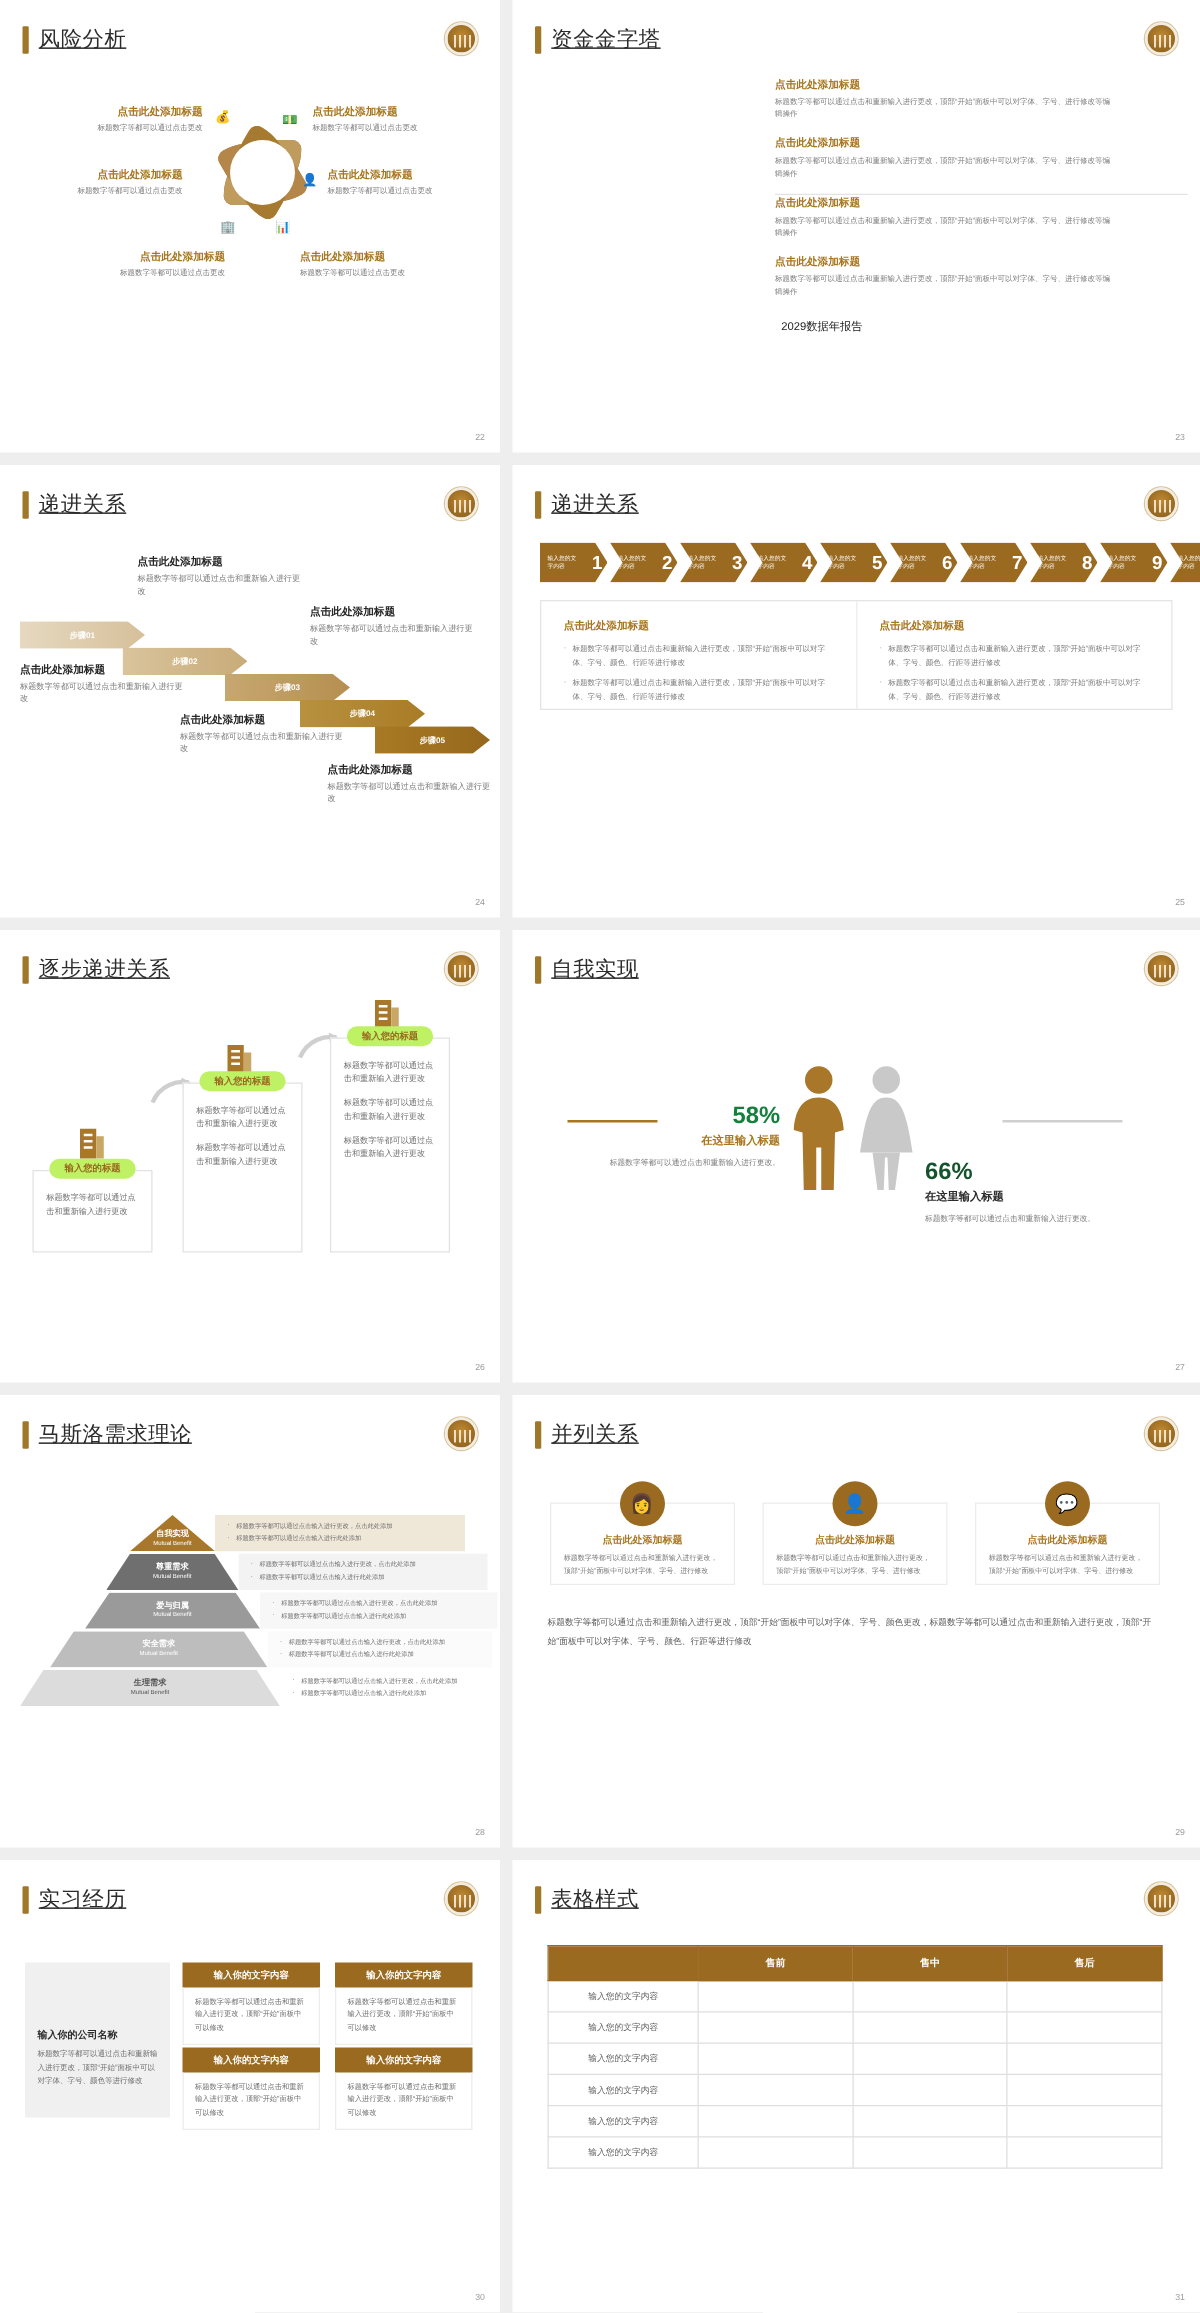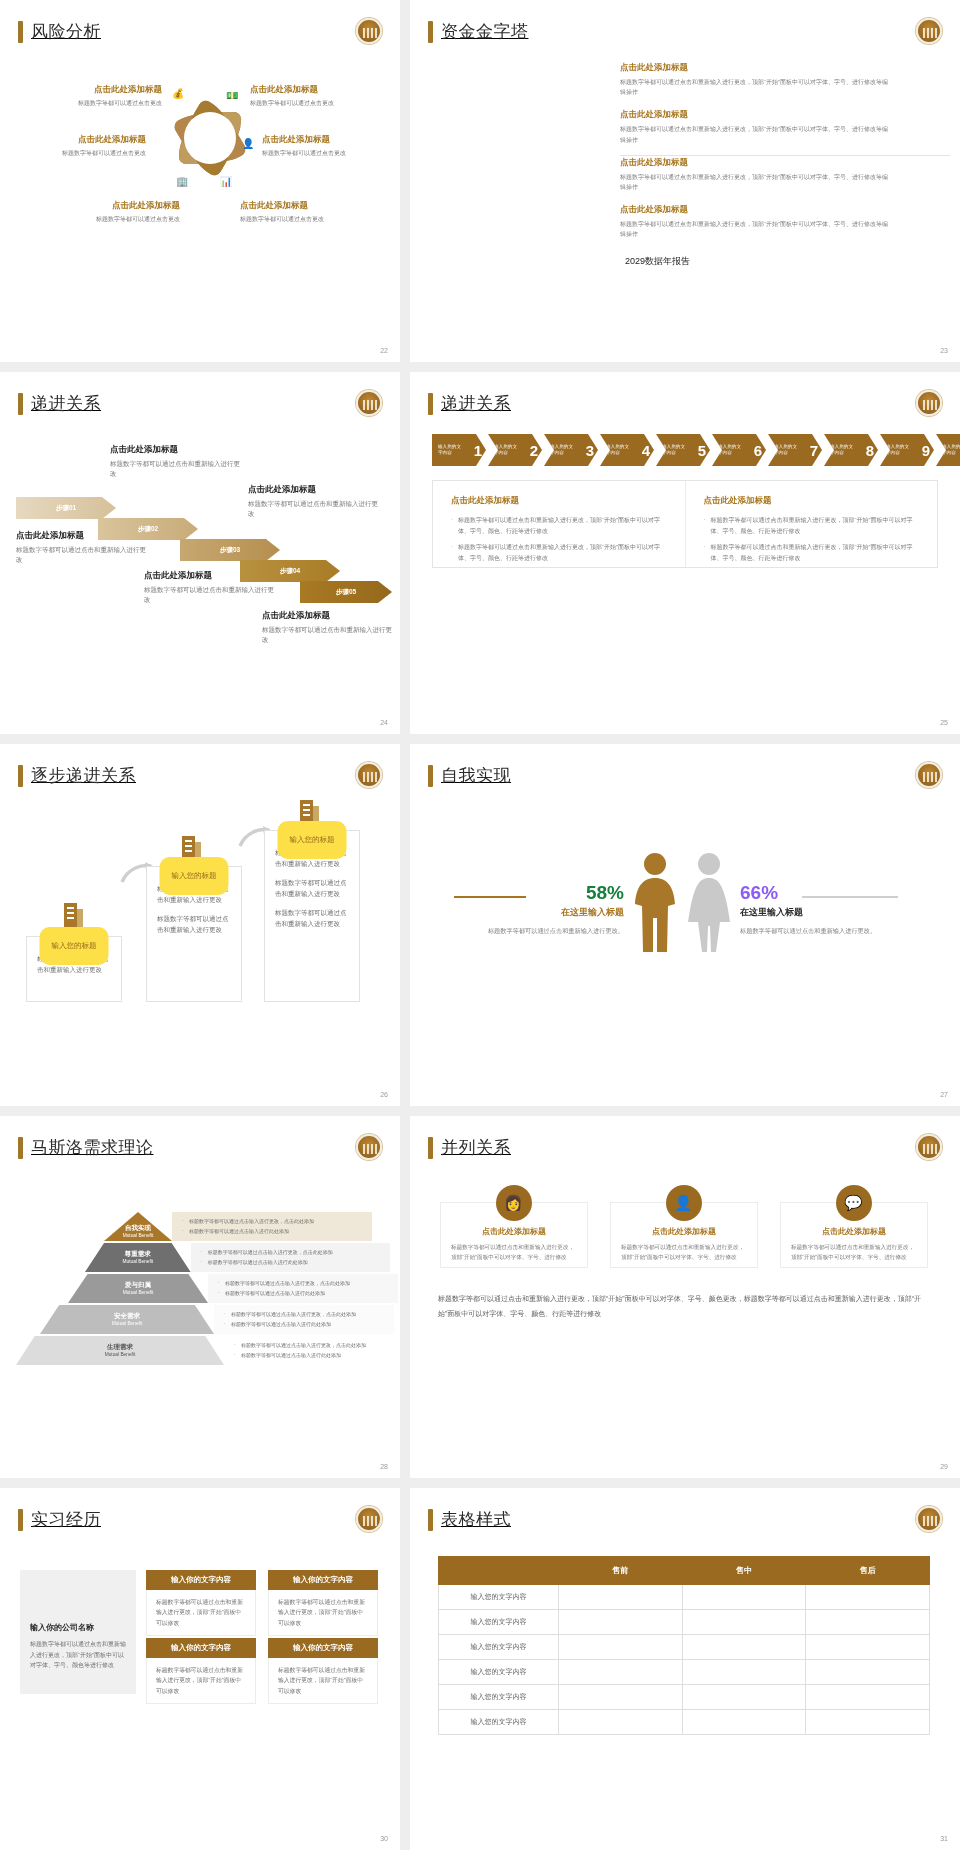--- a/index.html
+++ b/index.html
@@ -108,22 +108,22 @@
   .twocol > div { flex:1; padding:14px 18px; }
   .twocol > div:first-child { border-right:1px solid #ececec; }
   .twocol h4 { font-size:8.5px; color:#a8761f; margin-bottom:8px; }
   .twocol li { font-size:6px; color:#7a7a7a; line-height:1.75; margin-bottom:6px; list-style:none; position:relative; padding-left:7px;}
   .twocol li::before { content:"·"; position:absolute; left:0; top:-1px; }
 
   
   .scard { position:absolute; border:1px solid #e2e2e2; background:#fff; }
   .scard .pill {
     position:absolute; left:50%; top:-10px; transform:translateX(-50%);
-    background:#fde047; color:#9a6a20; font-size:7.5px; font-weight:normal;
-    padding:14px 12px; border-radius:10px; white-space:nowrap;
+    background:#bef264; color:#9a6a20; font-size:7.5px; font-weight:bold;
+    padding:3px 12px; border-radius:10px; white-space:nowrap;
   }
   .scard p { font-size:6.5px; color:#6f6f6f; line-height:1.75; margin:0 0 7px 0; }
   .bldg { position:absolute; width:24px; height:28px; }
   .curve { position:absolute; width:34px; height:22px; }
 
   
   .person { position:absolute; width:46px; height:100px; }
   .pctbox { position:absolute; }
   .pct { font-size:19px; font-weight:bold; }
   .pcttitle { font-size:9px; font-weight:bold; margin-top:2px; }
@@ -451,21 +451,21 @@
     </div>
 
     <div class="pctbox" style="left:34px;top:138px;width:180px;text-align:right;">
       <div class="hr-line" style="left:10px;top:14px;width:72px;background:#a8761f;"></div>
       <div class="pct" style="color:#15803d;">58%</div>
       <div class="pcttitle" style="color:#a8761f;">在这里输入标题</div>
       <div class="pctdesc">标题数字等都可以通过点击和重新输入进行更改。</div>
     </div>
     <div class="pctbox" style="left:330px;top:138px;width:190px;">
       <div class="hr-line" style="left:62px;top:14px;width:96px;background:#cfcfcf;"></div>
-      <div class="pct" style="color:#8b5cf6;">66%</div>
+      <div class="pct" style="color:#14532d;margin-top:45px;">66%</div>
       <div class="pcttitle" style="color:#2b2b2b;">在这里输入标题</div>
       <div class="pctdesc">标题数字等都可以通过点击和重新输入进行更改。</div>
     </div>
     <div class="pnum">27</div>
   </div>
 
   <div class="slide">
     <div class="stitle" style="left:18px;top:20px;">
       <div class="sbar"></div>
       <div class="txt">马斯洛需求理论</div>

